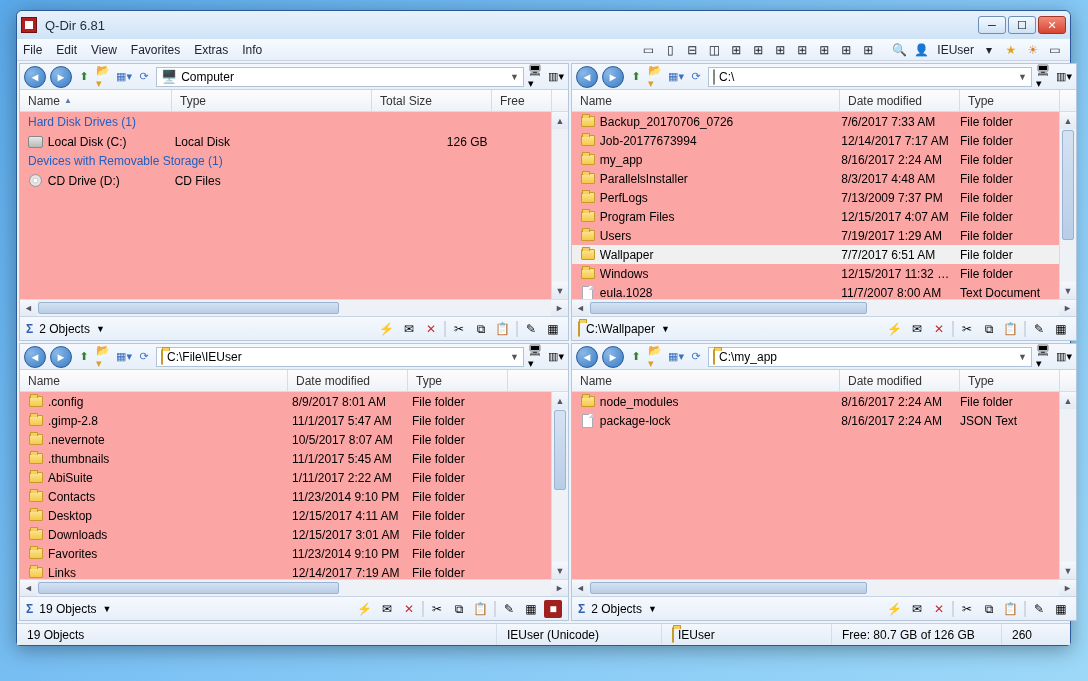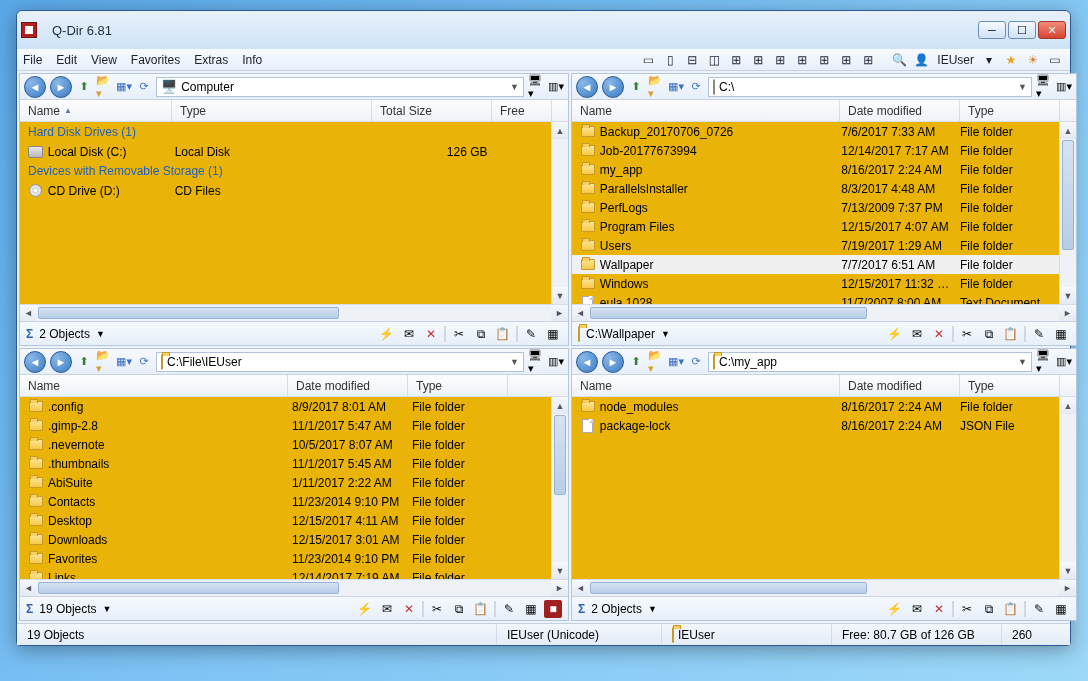--- a/index.html
+++ b/index.html
@@ -12,23 +12,23 @@
 }
 .window {
   position: absolute; left: 16px; top: 10px;
   width: 1055px; height: 636px;
   background: #eef3f9; border: 1px solid #2a5a9a;
   border-radius: 6px 6px 4px 4px;
   box-shadow: 0 4px 20px rgba(0,0,0,.35);
   display: flex; flex-direction: column;
 }
 .titlebar {
-  height: 38px; background: linear-gradient(#e8f1fb,#cfe3f7);
+  height: 28px; background: linear-gradient(#e8f1fb,#cfe3f7);
   border-radius: 6px 6px 0 0; display: flex; align-items: center;
-  padding: 0 4px; gap: 15px;
+  padding: 0 4px; gap: 8px;
 }
 .titlebar .app-icon { width: 16px; height: 16px; background:#b02020; border:1px solid #701010; position:relative; }
 .titlebar .app-icon::before { content:""; position:absolute; left:3px; top:3px; width:8px; height:8px; background:#fff; }
 .titlebar .title { flex:1; color:#1c2c3c; font-size:13px; }
 .win-btns { display:flex; gap:2px; }
 .win-btn { width:28px; height:18px; border-radius:3px; border:1px solid #6b8fb6; background:linear-gradient(#f4f9ff,#cfe2f5); display:flex; align-items:center; justify-content:center; font-size:11px; line-height:1; }
 .win-btn.close { background:linear-gradient(#f28b7a,#d64531); border-color:#a03426; color:#fff; }
 .menubar { height:22px; background:linear-gradient(#f7fbff,#e7effa); border-bottom:1px solid #c8d4e6; display:flex; align-items:center; padding:0 6px; gap:14px; }
 .menubar span { color:#223; cursor:default; }
 .menubar .right-icons { margin-left:auto; display:flex; gap:4px; align-items:center; }
@@ -39,21 +39,21 @@
 .nav { height:26px; background:linear-gradient(#f5f9fe,#e7eff9); border-bottom:1px solid #c8d4e6; display:flex; align-items:center; padding:0 4px; gap:4px; }
 .addr { flex:1; height:20px; border:1px solid #b0c2d8; background:#fff; display:flex; align-items:center; padding:0 4px; gap:4px; }
 .addr .dd { margin-left:auto; font-size:9px; color:#555; }
 .nav-btn { width:22px; height:22px; border-radius:11px; background:radial-gradient(circle at 30% 30%, #8bb8e8, #3a7dc4); color:#fff; display:flex; align-items:center; justify-content:center; font-size:11px; border:1px solid #2a5a9a; font-weight:bold; }
 .nav-sm { width:16px; height:16px; display:flex; align-items:center; justify-content:center; font-size:11px; }
 
 .cols { height:22px; background:linear-gradient(#fdfdfe,#eef2f7); border-bottom:1px solid #d5dde8; display:flex; align-items:stretch; position:relative; }
 .col { border-right:1px solid #d5dde8; padding:3px 8px; display:flex; align-items:center; color:#333; position:relative; }
 .col .sort { margin-left:4px; font-size:8px; color:#5a7aa8; }
 
-.listing { flex:1; overflow:hidden; background:#eab308; position:relative; }
+.listing { flex:1; overflow:hidden; background:#fca5a5; position:relative; }
 .scroll-v { position:absolute; right:0; top:0; bottom:0; width:17px; background:#eef1f5; border-left:1px solid #d5dde8; }
 .scroll-v .thumb { position:absolute; left:2px; right:2px; background:linear-gradient(#d5e2f2,#b8cde6); border:1px solid #9ab4d4; border-radius:2px; }
 .scroll-v .arr { position:absolute; left:0; right:0; height:17px; background:linear-gradient(#f5f8fc,#e3eaf3); display:flex; align-items:center; justify-content:center; font-size:9px; color:#556; }
 .scroll-h { height:17px; background:#eef1f5; border-top:1px solid #d5dde8; position:relative; }
 .scroll-h .thumb { position:absolute; top:2px; bottom:2px; background:linear-gradient(#d5e2f2,#b8cde6); border:1px solid #9ab4d4; border-radius:2px; }
 .scroll-h .arr { position:absolute; top:0; bottom:0; width:17px; background:linear-gradient(#f5f8fc,#e3eaf3); display:flex; align-items:center; justify-content:center; font-size:9px; color:#556; }
 
 .row { display:flex; align-items:center; height:19px; padding-left:8px; }
 .row.sel { background:#f0f0f0; }
 .row .ic { width:16px; height:16px; margin-right:4px; display:inline-flex; align-items:center; justify-content:center; }
@@ -519,21 +519,21 @@
         <span class="cell" style="width:244px">node_modules</span>
         <span class="cell" style="width:120px">8/16/2017 2:24 AM</span>
         <span class="cell" style="width:100px">File folder</span>
             </div>
             <div class="row">
               <span class="ic">
                 <span class="file-ic"></span>
               </span>
         <span class="cell" style="width:244px">package-lock</span>
         <span class="cell" style="width:120px">8/16/2017 2:24 AM</span>
-        <span class="cell" style="width:100px">JSON File</span>
+        <span class="cell" style="width:100px">JSON Text</span>
             </div>
           </div>
           <div class="scroll-v">
             <div class="arr" style="top:0">▲</div>
             <div class="arr" style="bottom:0">▼</div>
           </div>
         </div>
         <div class="scroll-h">
           <div class="arr" style="left:0">◄</div>
           <div class="thumb" style="left:18px;width:55%"></div>

